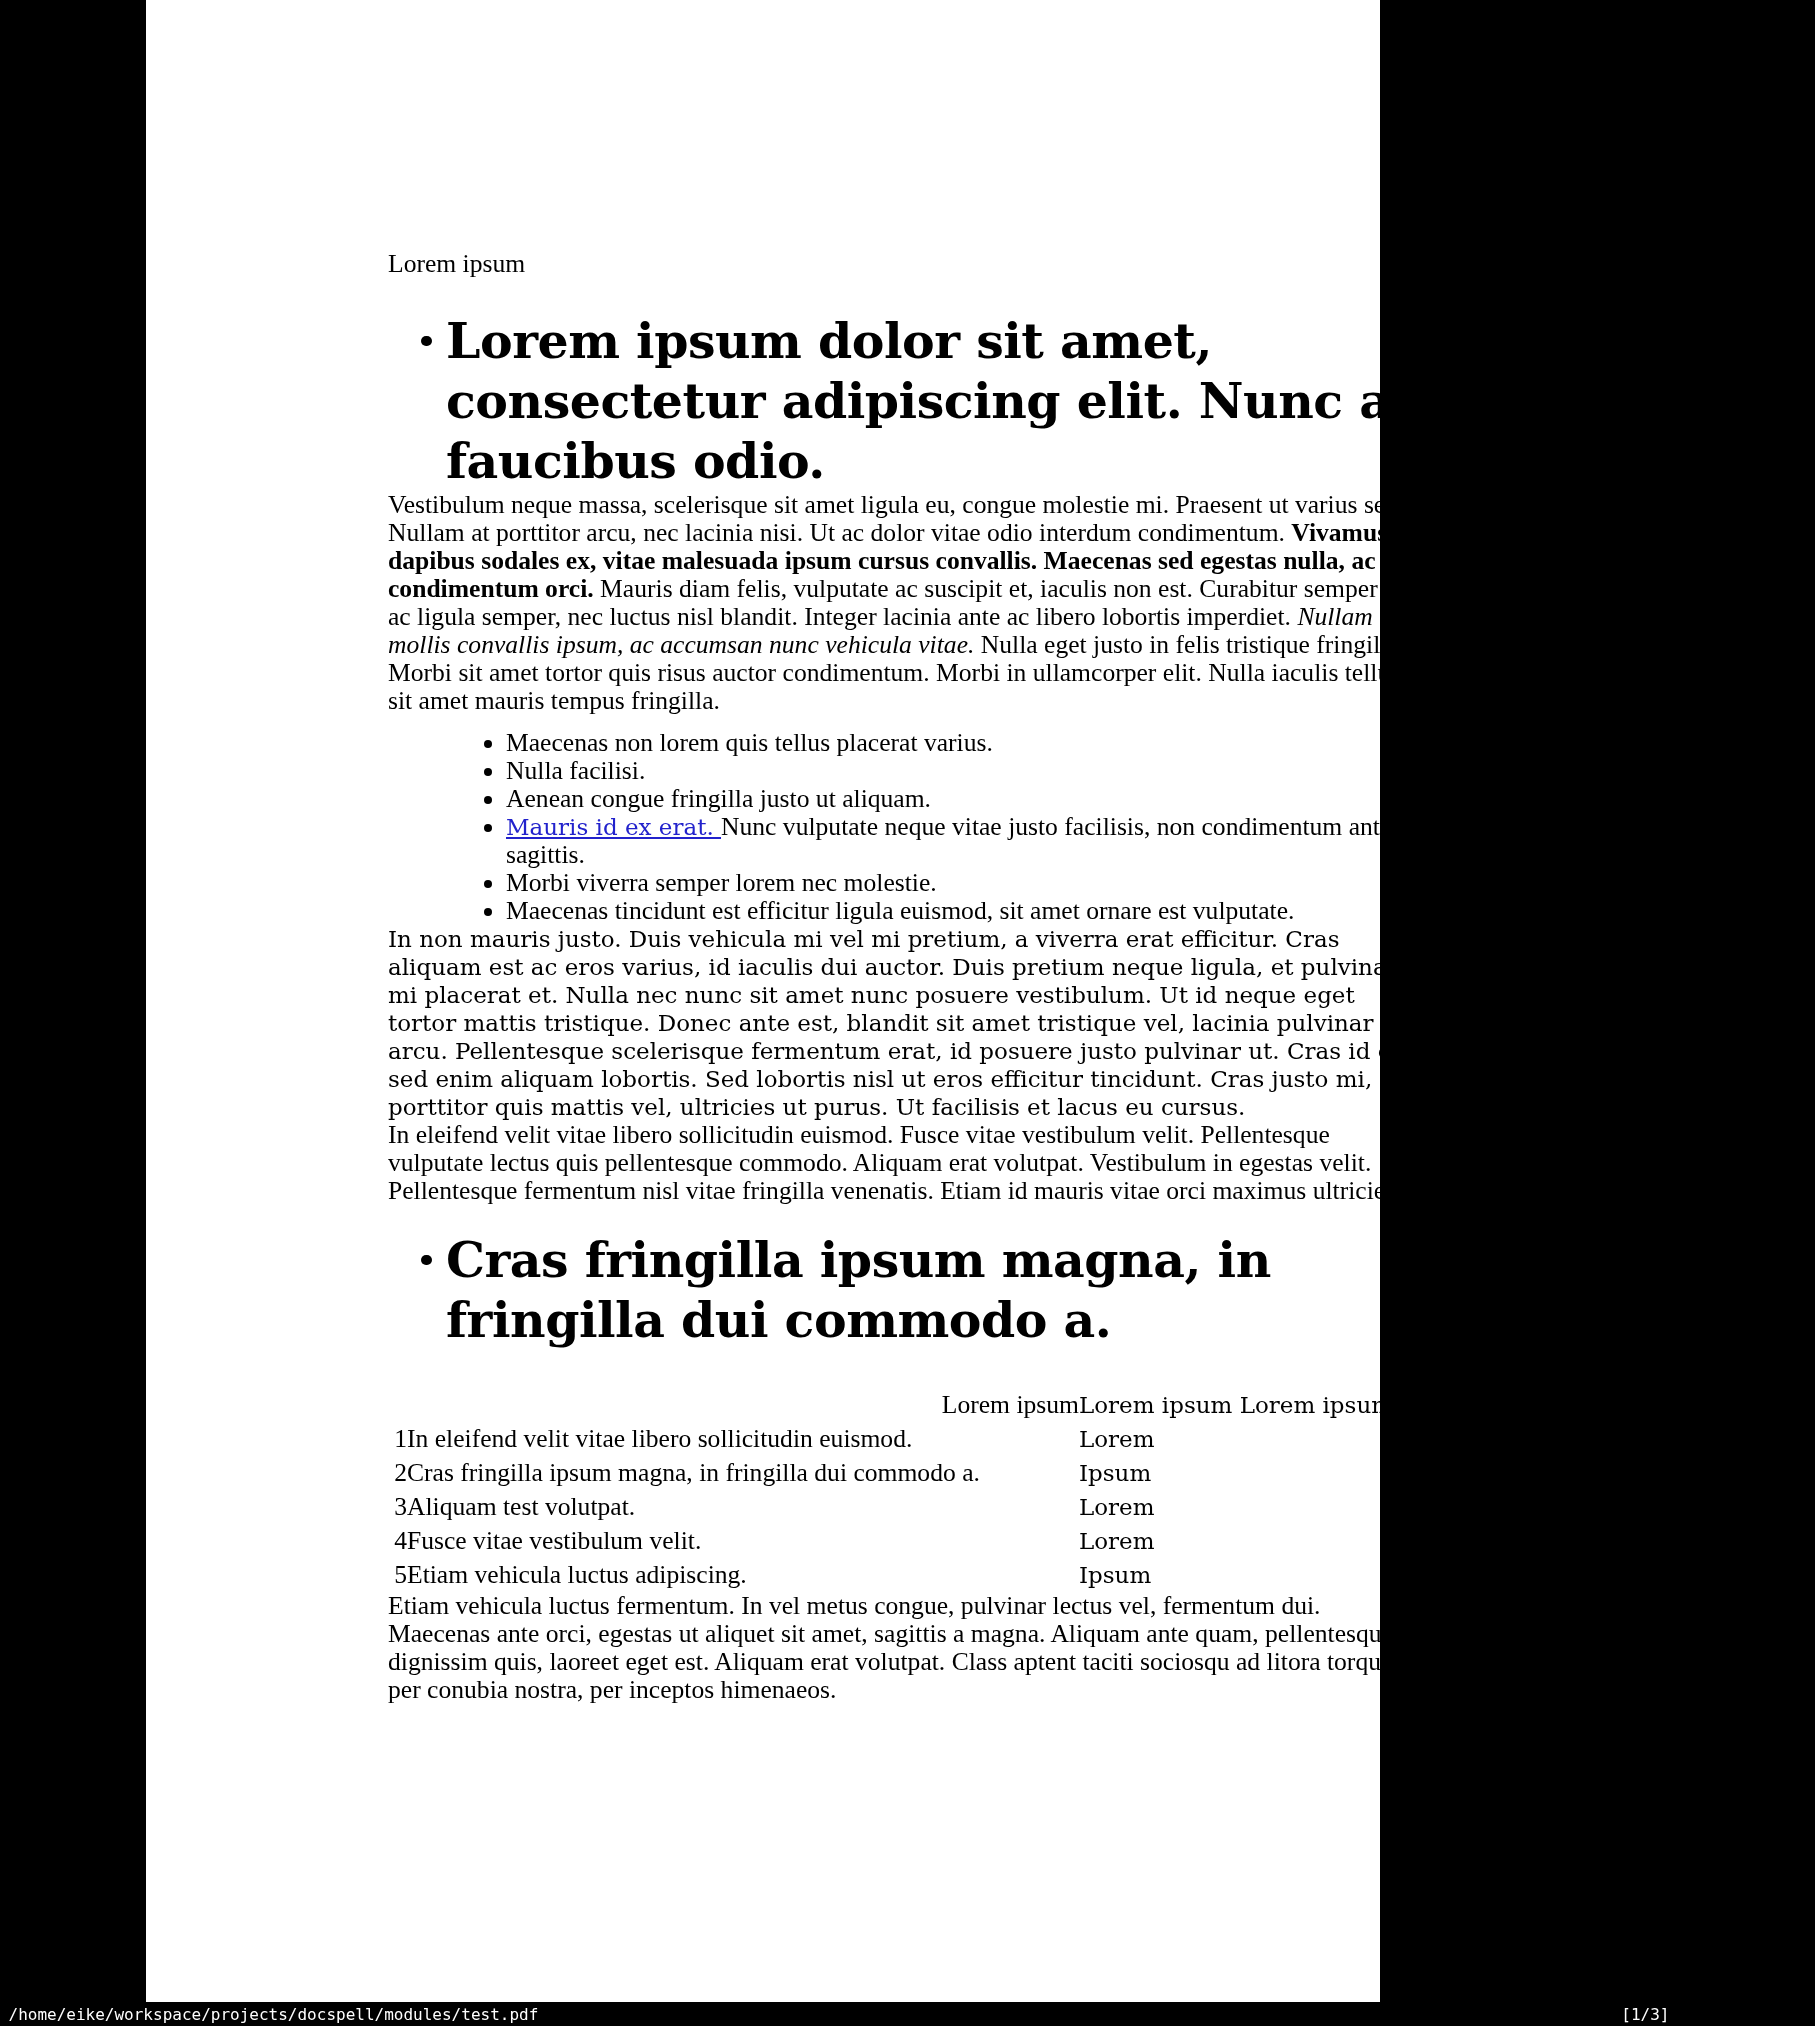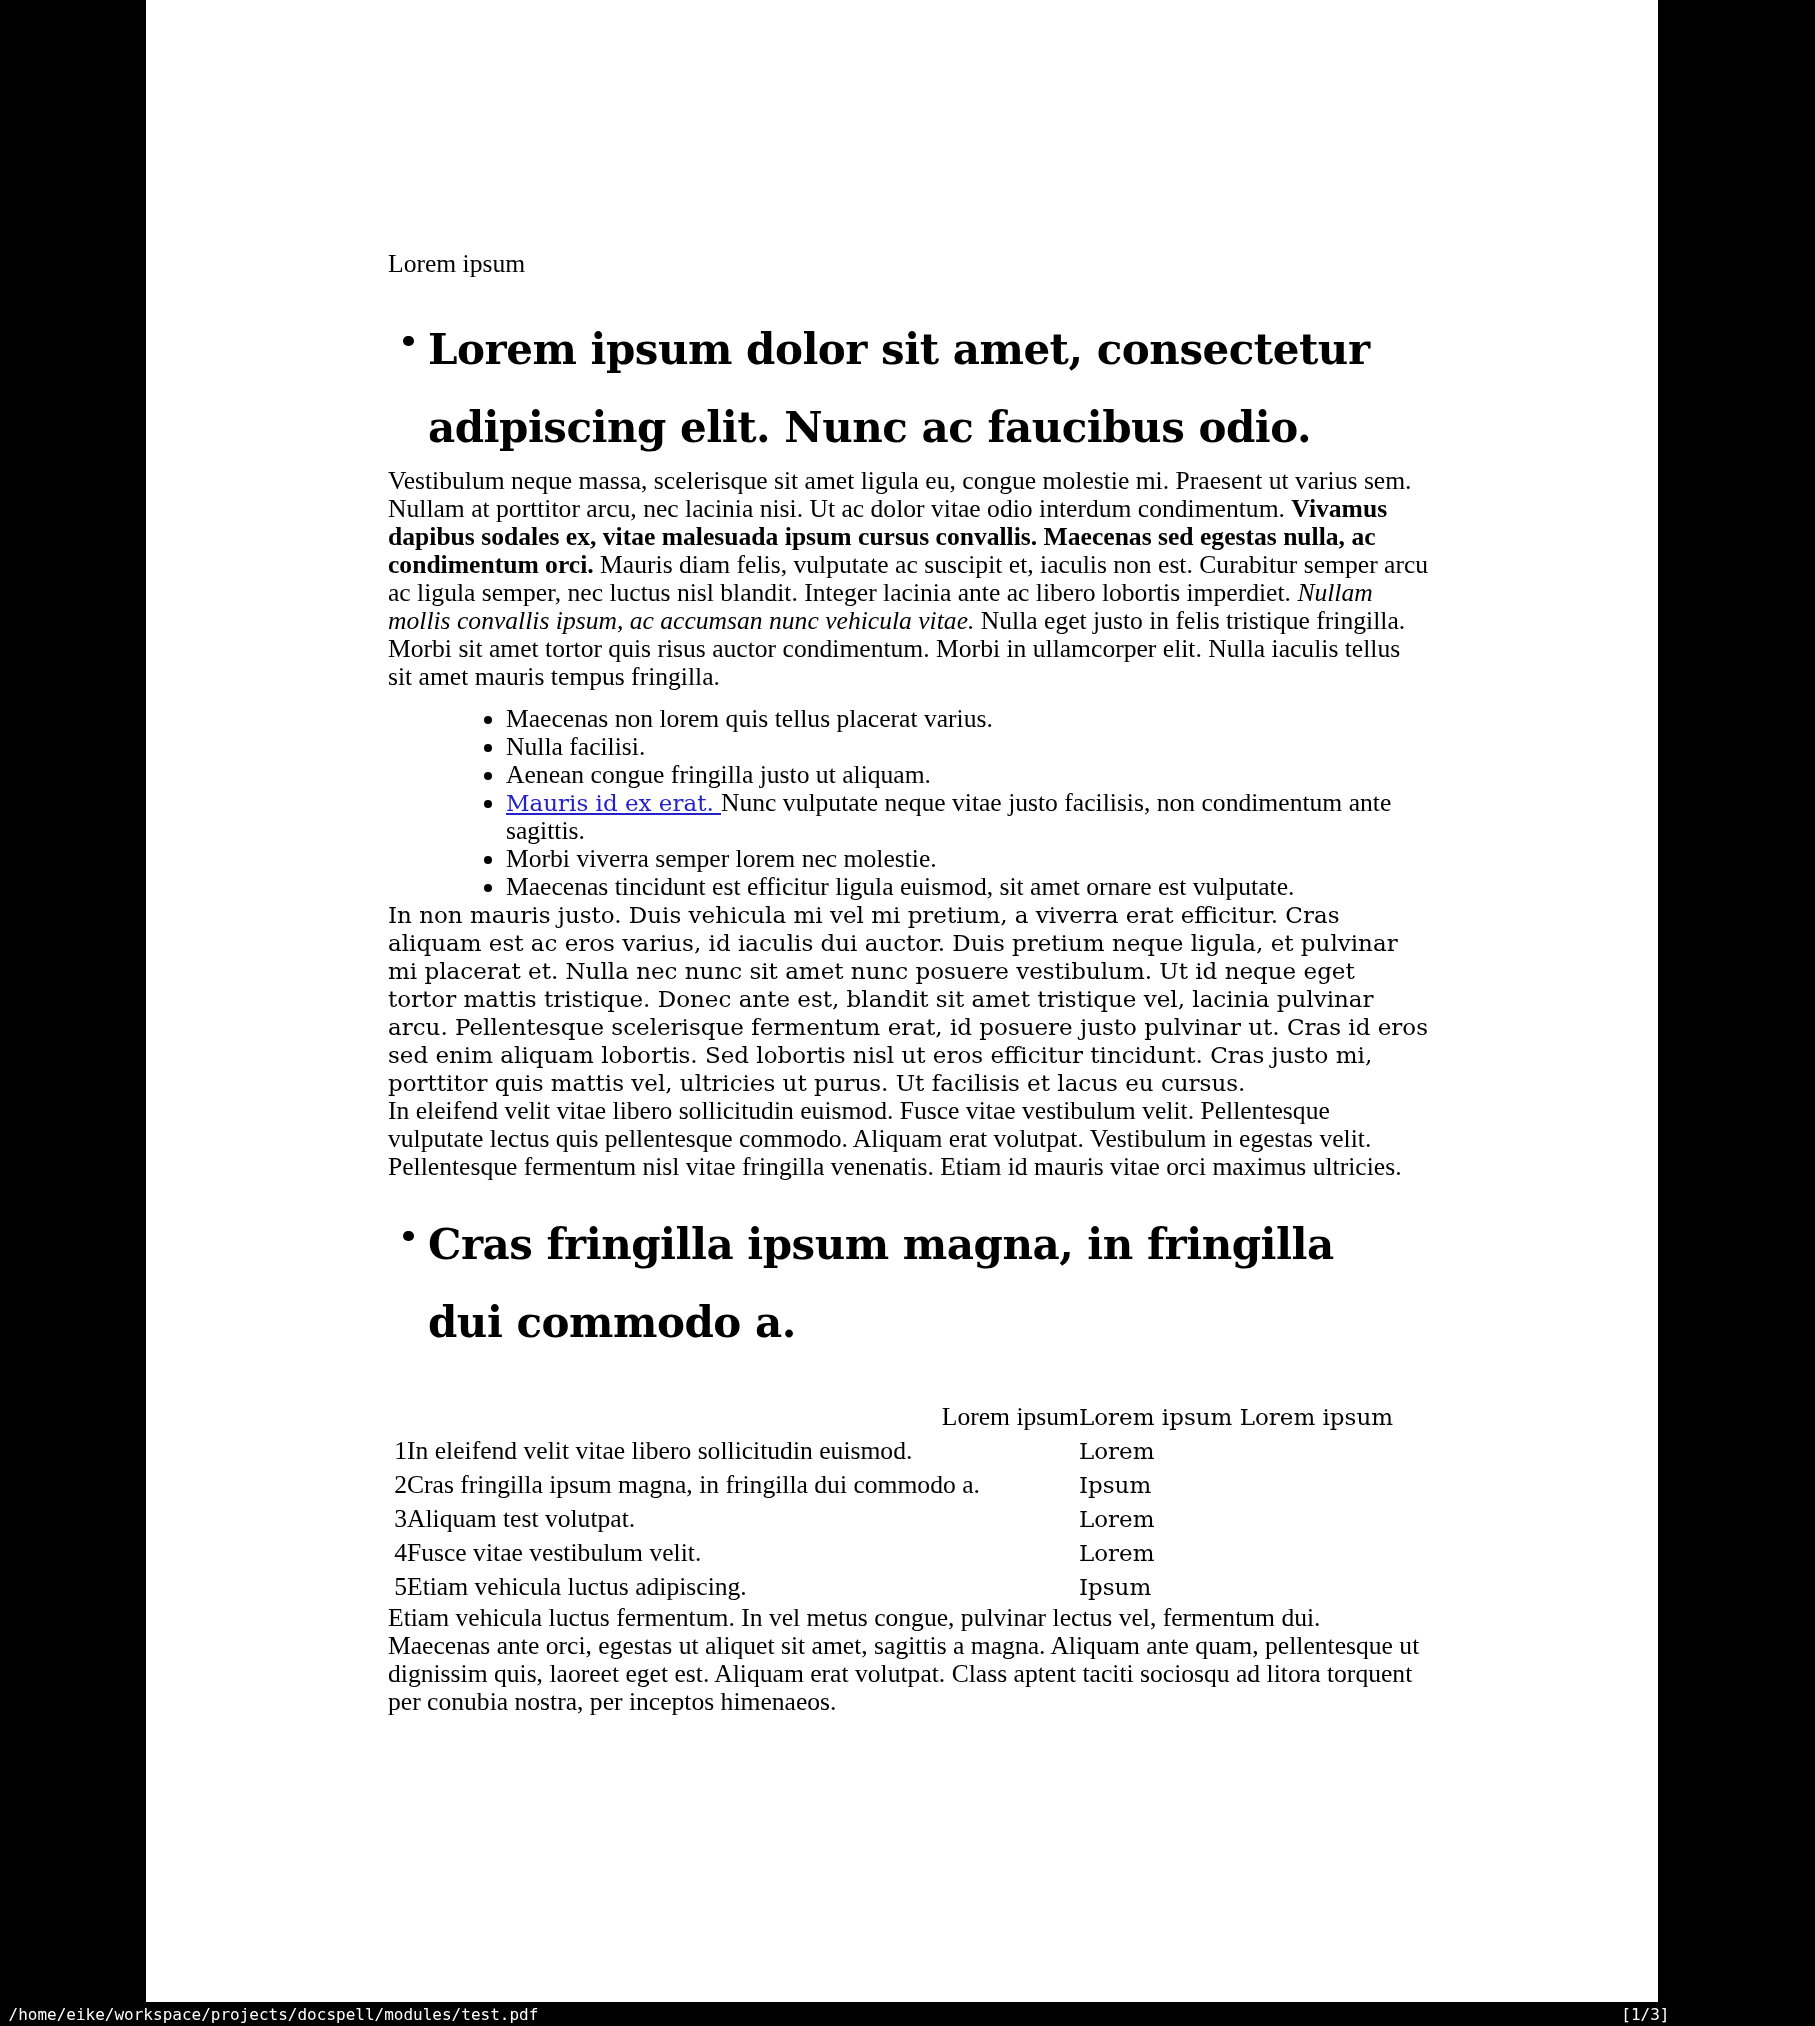--- a/index.html
+++ b/index.html
@@ -7,39 +7,39 @@
     width: 1815px; height: 2026px;
     background: #000000;
     position: relative;
     overflow: hidden;
     font-family: "Liberation Serif", serif;
     color: #000000;
   }
   .page {
     position: absolute;
     left: 146px; top: 0;
-    width: 1512px; height: 2002px;
+    width: 1234px; height: 2002px;
     background: #ffffff;
   }
   .content {
     position: absolute;
     left: 242px; top: 250px;
     width: 1041px;
   }
   .intro-label {
     font-size: 25.6px; line-height: 27.4px;
     font-family: "Liberation Serif", serif;
   }
   .heading {
     position: relative;
-    margin: 34px 0 0 40px;
+    margin: 34px 0 0 58px;
     width: 984px;
     font-family: "DejaVu Serif", serif;
     font-weight: bold;
-    font-size: 42px; line-height: 78px;
+    font-size: 49px; line-height: 60px;
     letter-spacing: -0.5px;
   }
   .h2 { margin-top: 24.6px; }
   .hbullet {
     position: absolute;
     left: -24.6px; top: 24.6px;
     width: 10.4px; height: 10.4px;
     border-radius: 50%;
     background: #000;
   }

